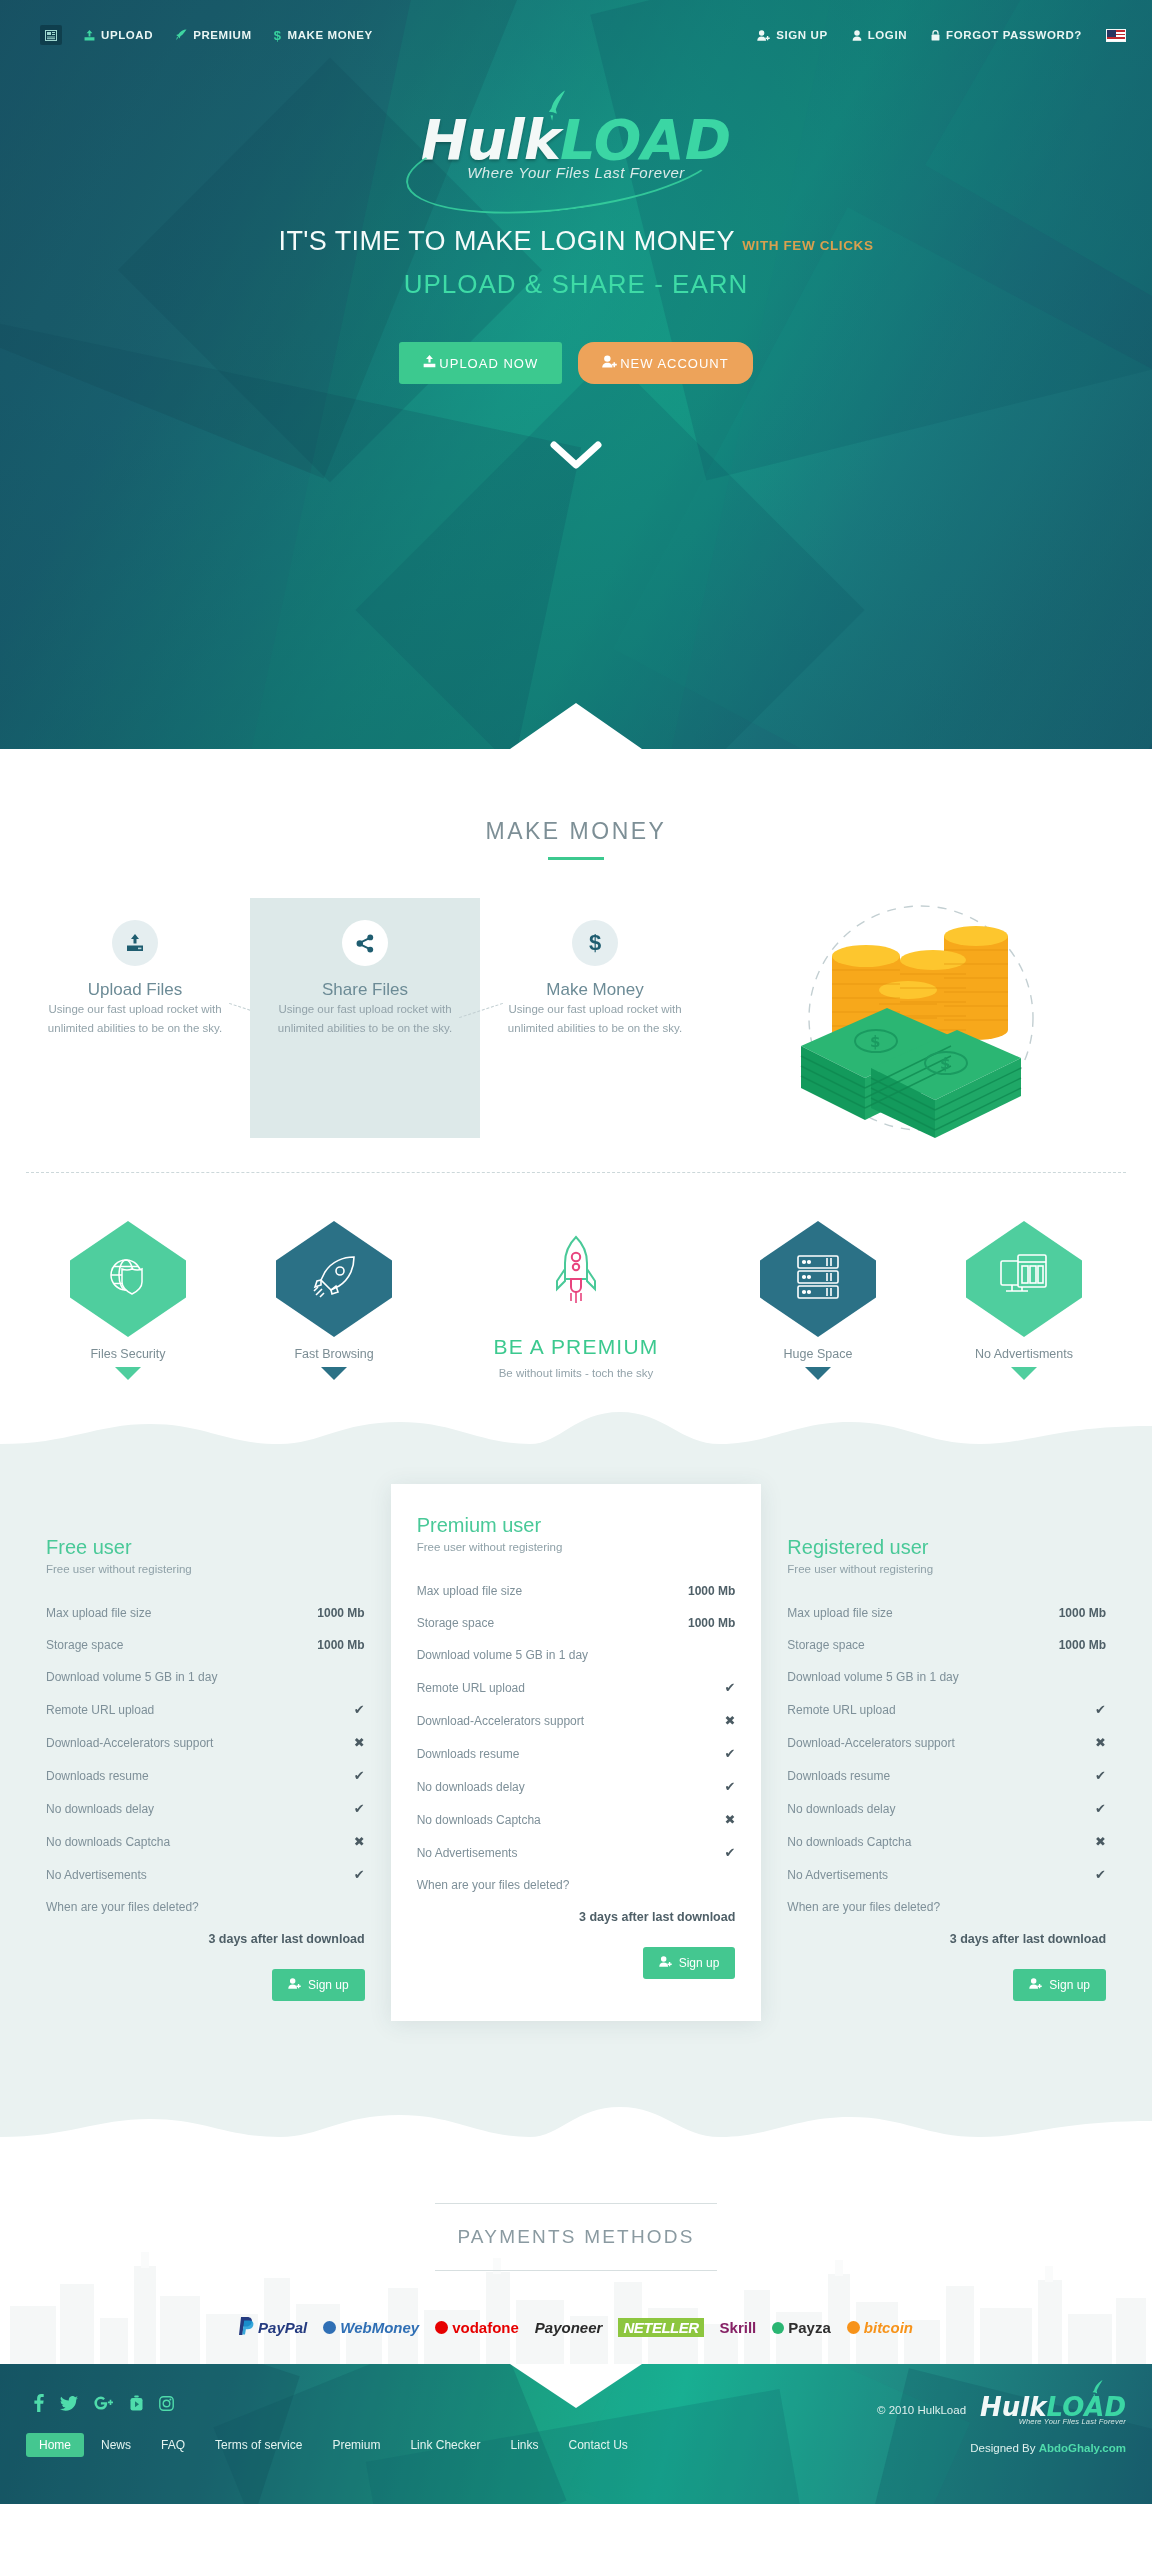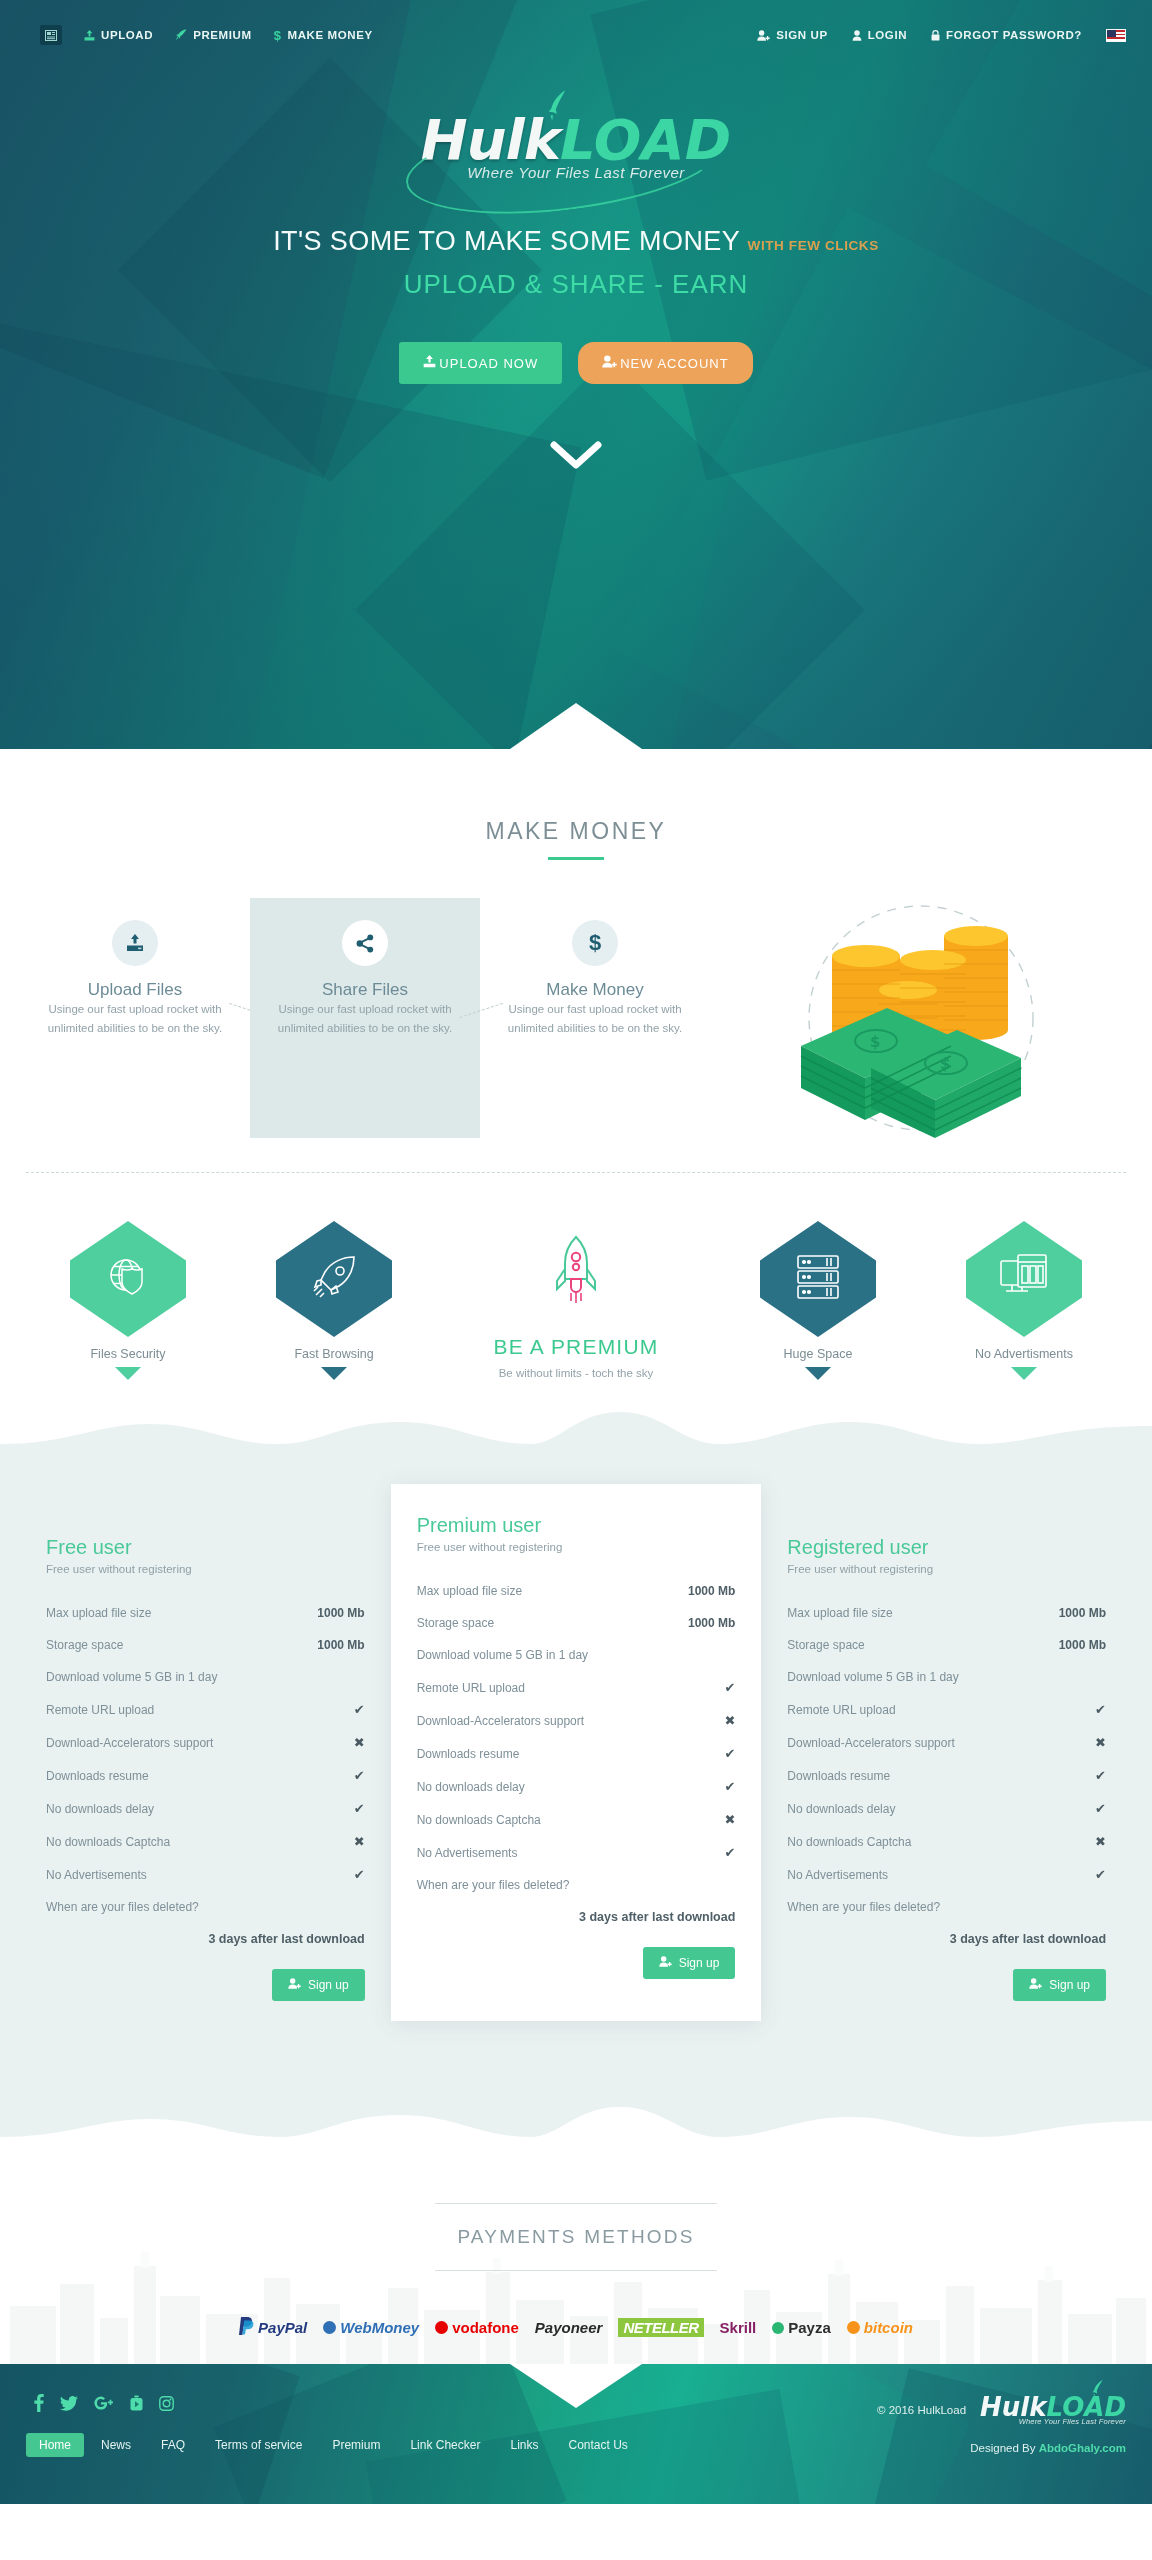--- a/index.html
+++ b/index.html
@@ -321,21 +321,21 @@
         </div>
         <div class="logo-text">
           <span class="logo-hulk">Hulk</span><span class="logo-load">LOAD</span>
         </div>
         <div class="logo-tag">Where Your Files Last Forever</div>
       </div>
     </div>
 
     <div class="hero-copy">
       <div class="hl1">
-        <span>IT'S SOME TO MAKE SOME MONEY</span>
+        <span>IT'S TIME TO MAKE LOGIN MONEY</span>
         <span class="small">WITH FEW CLICKS</span>
       </div>
       <div class="hl2">UPLOAD &amp; SHARE - EARN</div>
     </div>
 
     <div class="hero-btns">
       <button class="btn btn-green">
         <span>
           <svg width="13" height="13" viewBox="0 0 12 12">
               <path d="M6 0 L9.2 3.6 H7 V7 H5 V3.6 H2.8 Z M0.6 8 H11.4 V11.4 H0.6 Z" fill="#fff"></path>
@@ -885,21 +885,21 @@
           <a>Terms of service</a>
           <a>Premium</a>
           <a>Link Checker</a>
           <a>Links</a>
           <a>Contact Us</a>
         </nav>
       </div>
 
       <div class="f-right">
         <div class="f-copy-row">
-          <span class="f-copy">© 2016 HulkLoad</span>
+          <span class="f-copy">© 2010 HulkLoad</span>
           <span class="f-logo">
             <span class="fr">
               <svg width="20" height="13" viewBox="0 0 34 22">
                   <path d="M33 1C27 1 18 3 12 9l-4 1.6 3.4 2.6 2.4 3.2 1.3-4C21.6 6.8 30 3.5 33 1Z" fill="#3bd6a4"></path>
                   <path d="M6 20l3.6-4-2-1.5Z" fill="#3bd6a4"></path>
                 </svg>
             </span>
             <span class="lt"><span class="h">Hulk</span><span class="l">LOAD</span></span>
             <span class="tg" style="display:block">Where Your Files Last Forever</span>
           </span>

